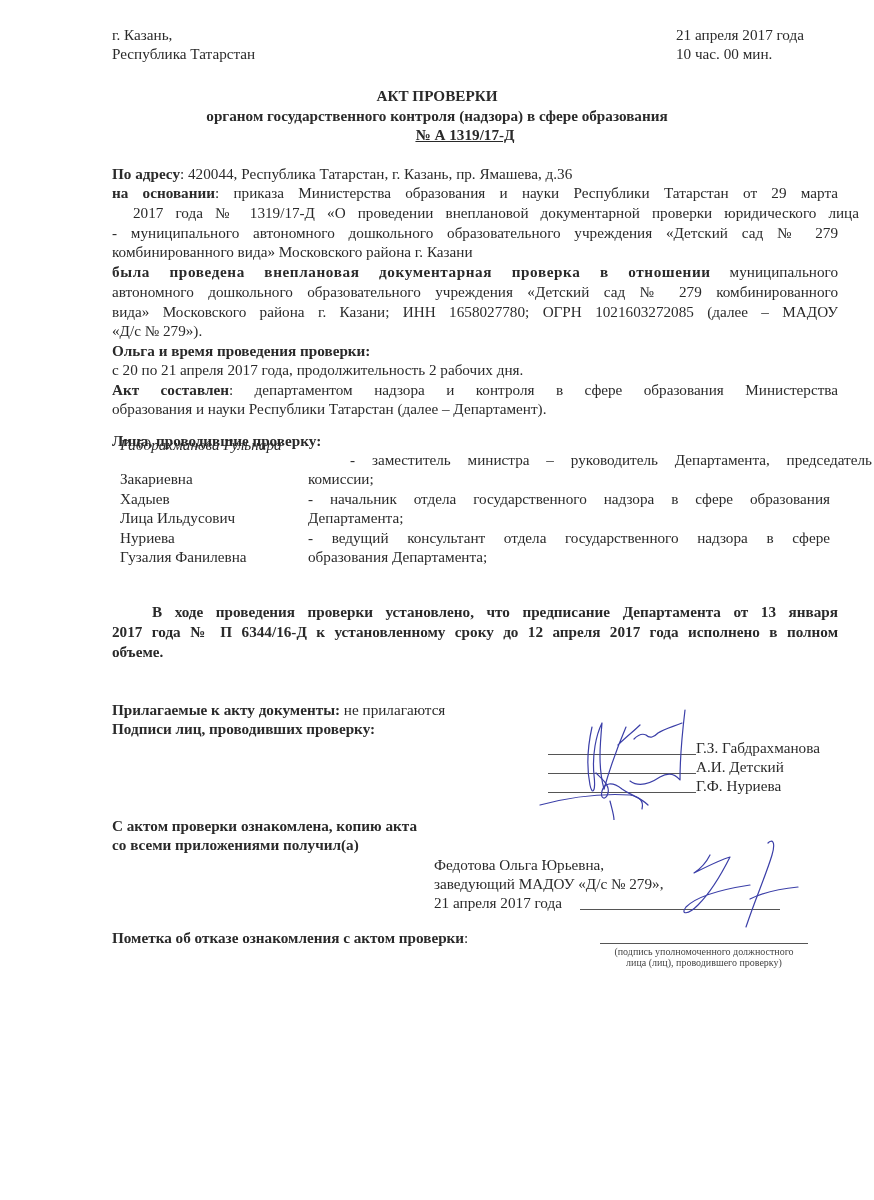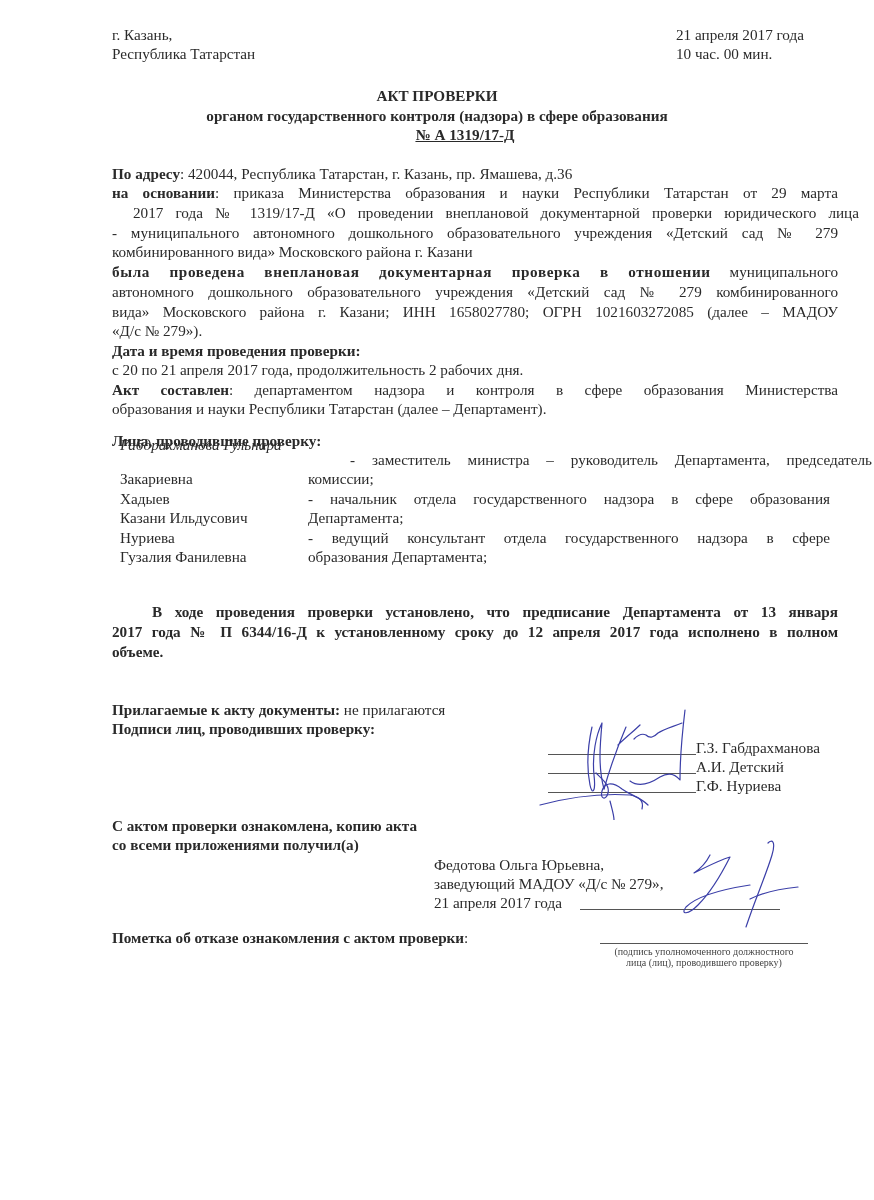--- a/index.html
+++ b/index.html
@@ -38,38 +38,38 @@
 <div class="abs t just" style="left:112px;width:726px;top:223px;">- муниципального автономного дошкольного образовательного учреждения «Детский сад № 279</div>
 <div class="abs t" style="left:112px;top:242px;">комбинированного вида» Московского района г. Казани</div>
 
 <div class="abs t just" style="left:112px;width:726px;top:262px;">
   <span class="b" style="letter-spacing:0.6px;">была проведена внеплановая документарная проверка в отношении</span><span> муниципального</span>
 </div>
 <div class="abs t just" style="left:112px;width:726px;top:282px;">автономного дошкольного образовательного учреждения «Детский сад № 279 комбинированного</div>
 <div class="abs t just" style="left:112px;width:726px;top:302px;">вида» Московского района г. Казани; ИНН 1658027780; ОГРН 1021603272085 (далее – МАДОУ</div>
 <div class="abs t" style="left:112px;top:321px;">«Д/с № 279»).</div>
 
-<div class="abs t b" style="left:112px;top:341px;">Дата и время проведения проверки:</div>
+<div class="abs t b" style="left:112px;top:341px;">Ольга и время проведения проверки:</div>
 <div class="abs t" style="left:112px;top:360px;">с 20 по 21 апреля 2017 года, продолжительность 2 рабочих дня.</div>
 
 <div class="abs t just" style="left:112px;width:726px;top:380px;">
   <span class="b">Акт составлен</span><span>: департаментом надзора и контроля в сфере образования Министерства</span>
 </div>
 <div class="abs t" style="left:112px;top:399px;">образования и науки Республики Татарстан (далее – Департамент).</div>
 
 <div class="abs t b" style="left:112px;top:431px;">Лица, проводившие проверку:</div>
 
 <div>
   <div class="abs t" style="left:120px;top:435px;font-style:italic;">Габдрахманова Гульнара</div>
   <div class="abs t" style="left:120px;top:469px;">Закариевна</div>
   <div class="abs t just" style="left:308px;width:522px;top:450px;margin-left:42px;">- заместитель министра – руководитель Департамента, председатель</div>
   <div class="abs t" style="left:308px;top:469px;">комиссии;</div>
 
   <div class="abs t" style="left:120px;top:489px;">Хадыев</div>
-  <div class="abs t" style="left:120px;top:508px;">Казани Ильдусович</div>
+  <div class="abs t" style="left:120px;top:508px;">Лица Ильдусович</div>
   <div class="abs t just" style="left:308px;width:522px;top:489px;">- начальник отдела государственного надзора в сфере образования</div>
   <div class="abs t" style="left:308px;top:508px;">Департамента;</div>
 
   <div class="abs t" style="left:120px;top:528px;">Нуриева</div>
   <div class="abs t" style="left:120px;top:547px;">Гузалия Фанилевна</div>
   <div class="abs t just" style="left:308px;width:522px;top:528px;">- ведущий консультант отдела государственного надзора в сфере</div>
   <div class="abs t" style="left:308px;top:547px;">образования Департамента;</div>
 </div>
 
 <div class="abs t b just" style="left:152px;width:686px;top:602px;">В ходе проведения проверки установлено, что предписание Департамента от 13 января</div>

